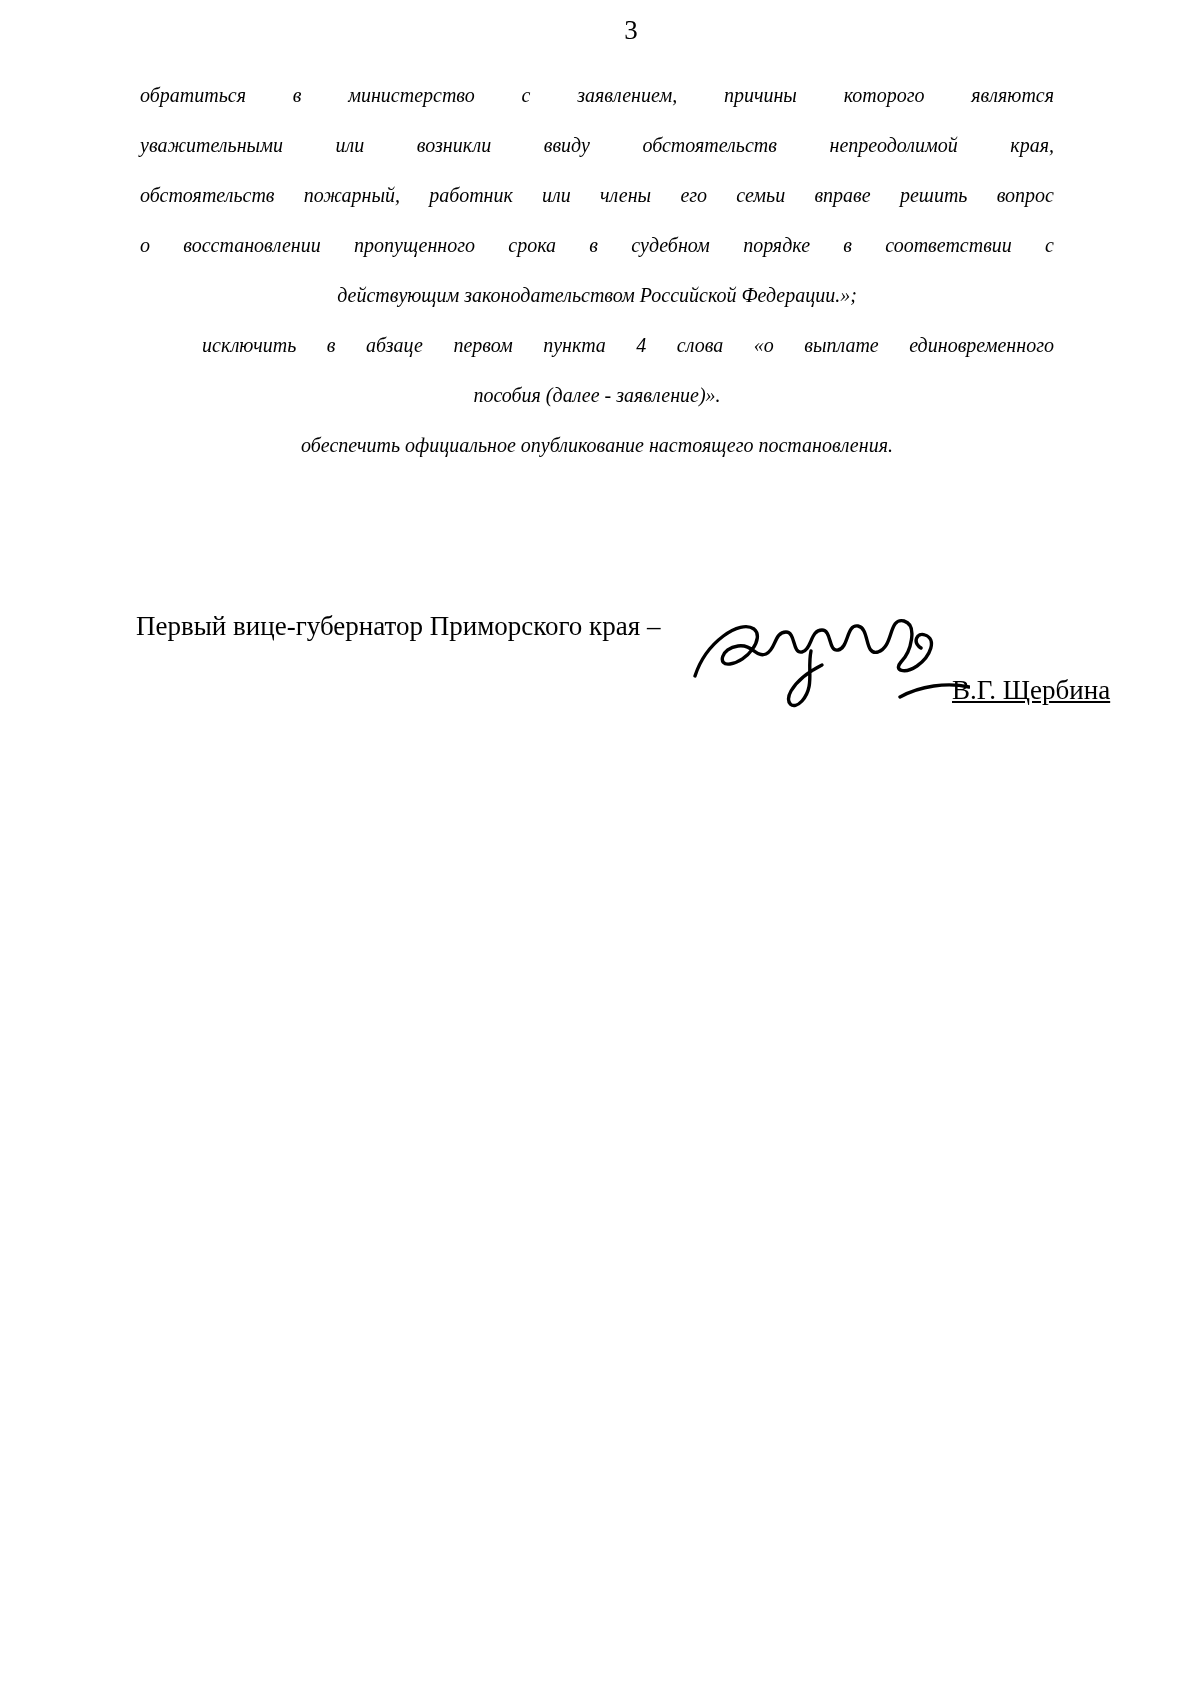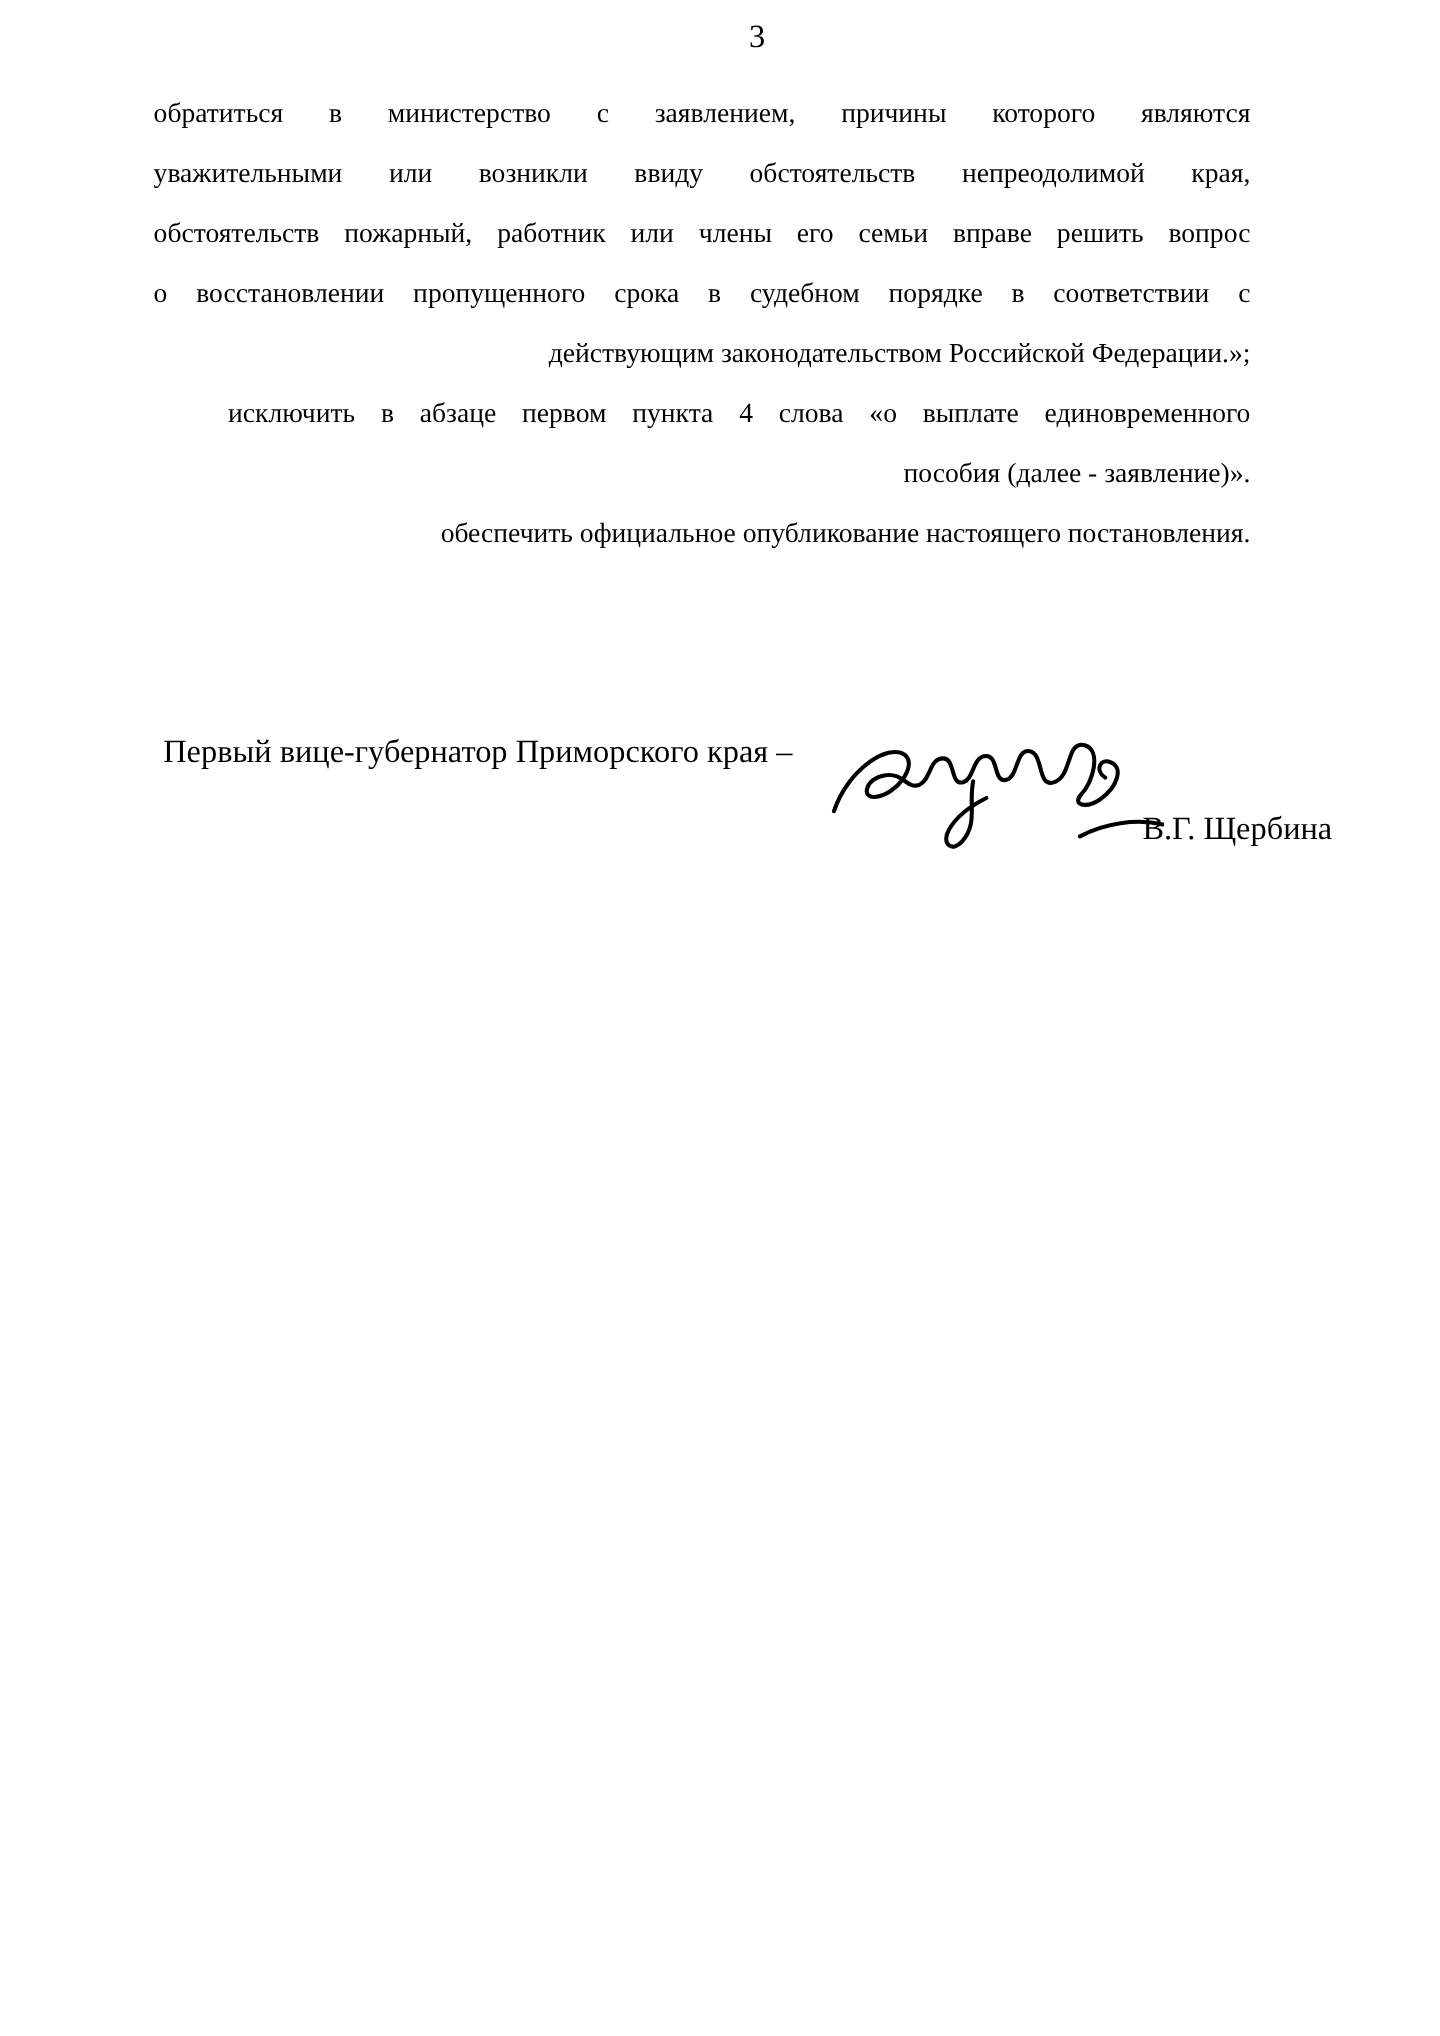--- a/index.html
+++ b/index.html
@@ -20,36 +20,37 @@
     left: 0;
     width: 100%;
     padding-left: 62px;
     text-align: center;
     font-size: 27px;
     line-height: 37px;
   }
   .body-text {
     position: absolute;
     top: 70px;
-    left: 128px;
+    left: 140px;
     width: 914px;
-    font-size: 23px;
+    font-size: 20px;
+    font-style: italic;
   }
   .tline {
     display: block;
     height: 50px;
     line-height: 50px;
     white-space: normal;
   }
   .jline {
     text-align: justify;
     text-align-last: justify;
   }
   .endline {
-    text-align: right;
+    text-align: center;
   }
   .indent {
     text-indent: 62px;
   }
   .signature-area {
     position: absolute;
     top: 608px;
     left: 0;
     width: 1200px;
     height: 160px;
@@ -64,20 +65,21 @@
     line-height: 37px;
     white-space: nowrap;
   }
   .sig-name {
     position: absolute;
     top: 64px;
     left: 952px;
     font-size: 27px;
     line-height: 37px;
     white-space: nowrap;
+    text-decoration: underline;
   }
   .sig-mark {
     position: absolute;
     top: -22px;
     left: 650px;
     width: 320px;
     height: 140px;
   }
 </style>
 </head>

